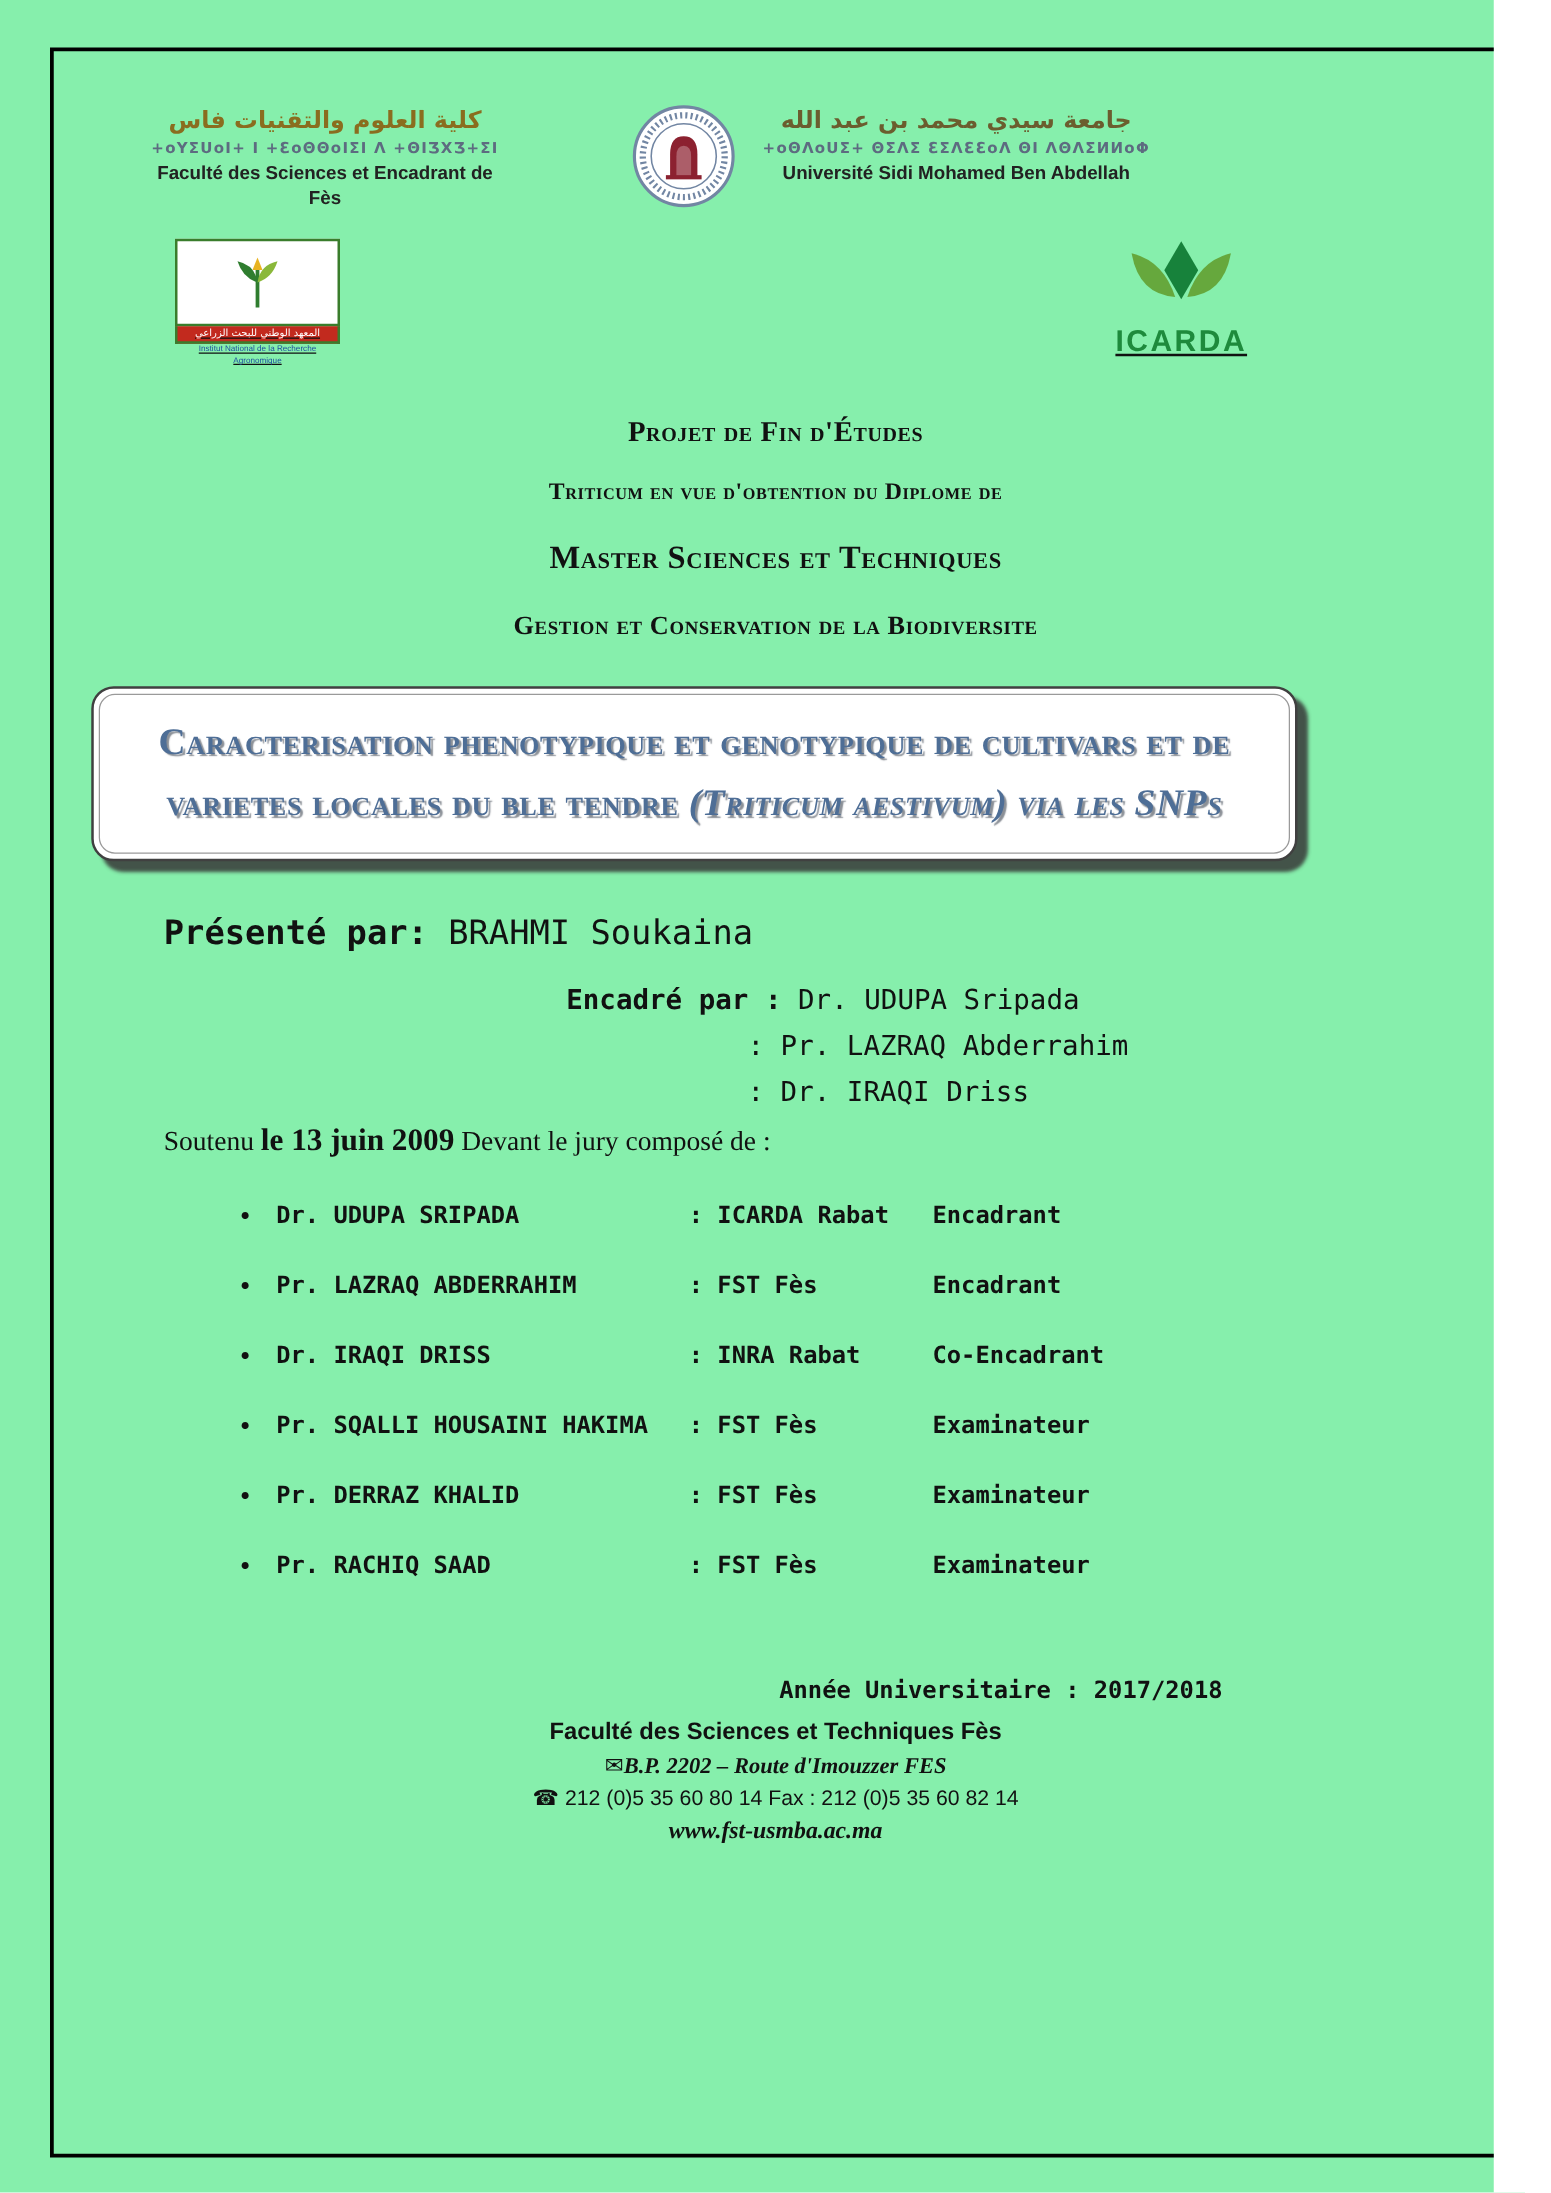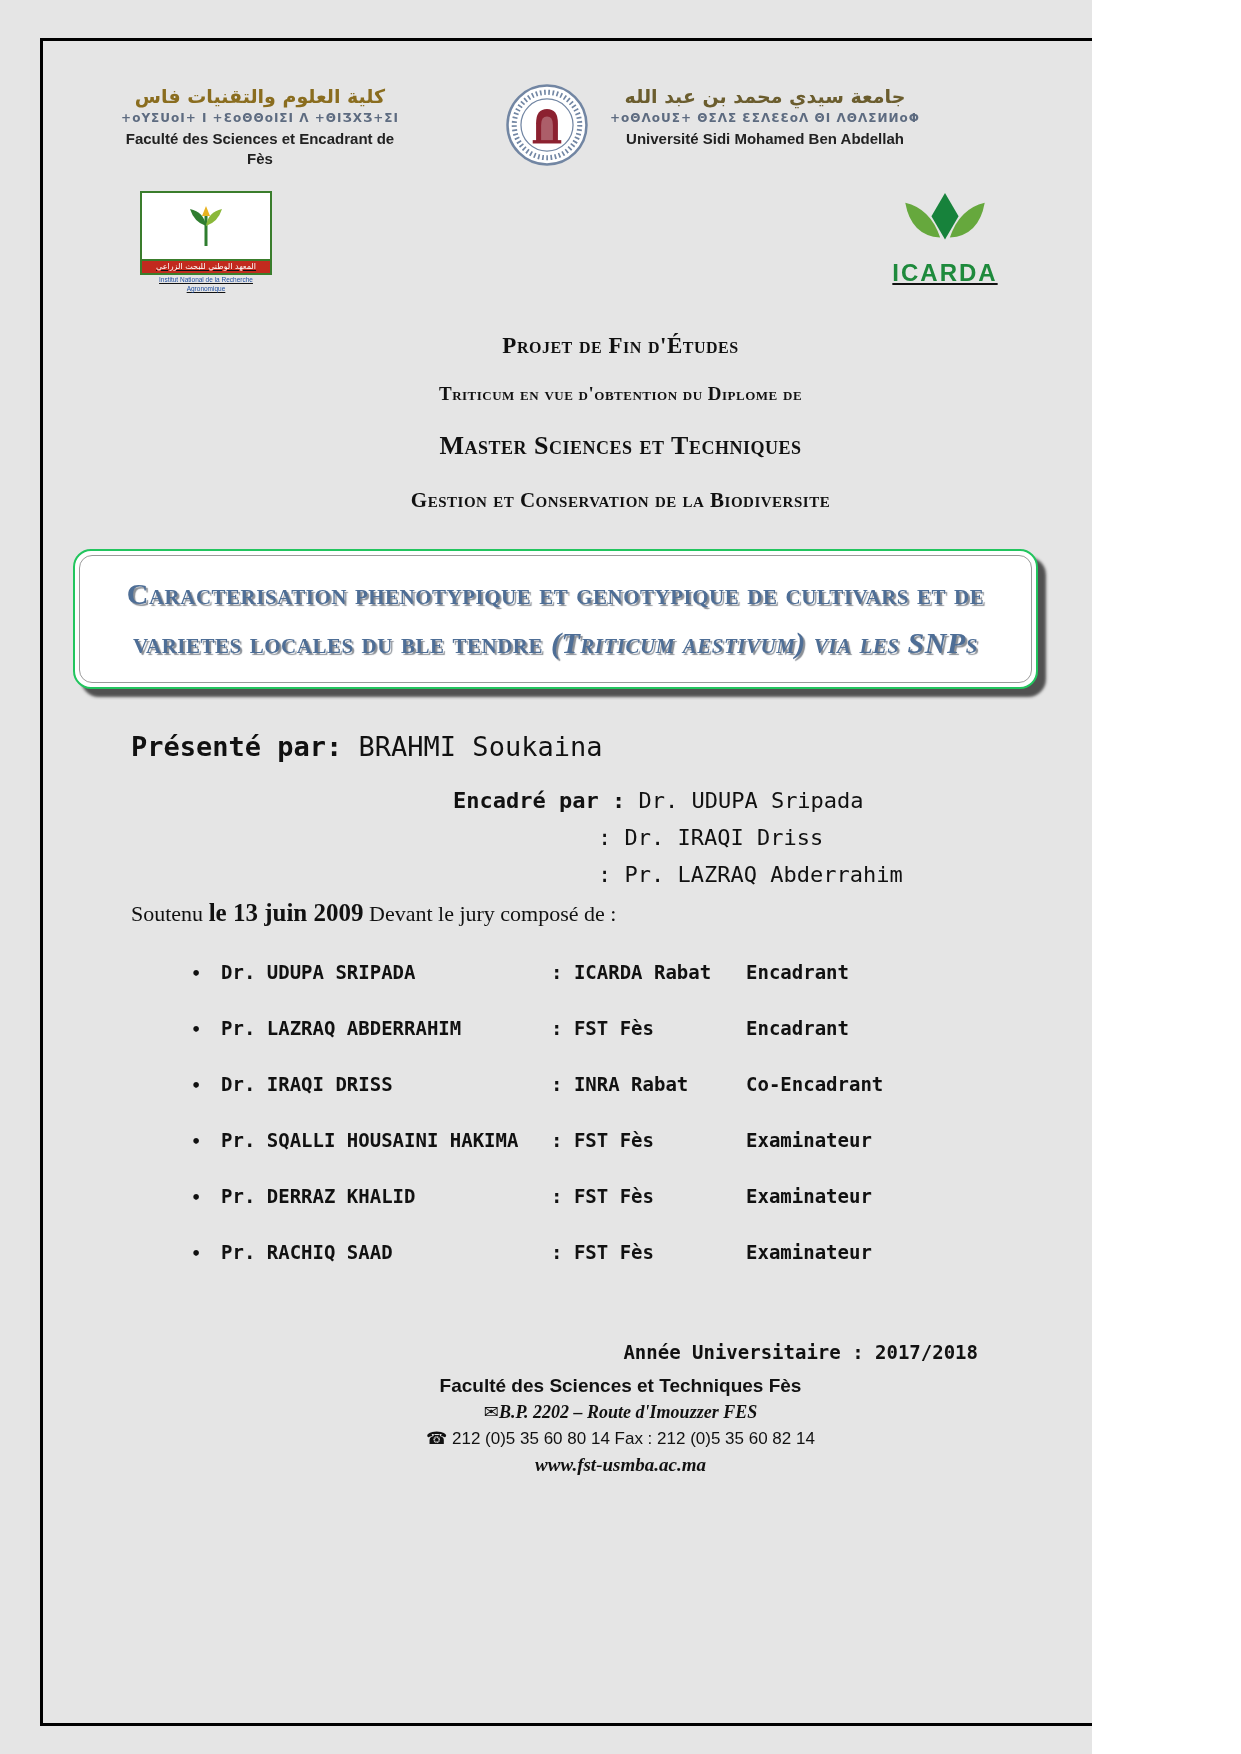--- a/index.html
+++ b/index.html
@@ -1,16 +1,16 @@
 <!DOCTYPE html>
 <html><head>
 <meta charset="utf-8">
 <style>
   html,body{margin:0;padding:0;background:#fff;}
-  .page{position:relative;width:1092px;height:1754px;background:#e5e5e5;overflow:hidden;
+  .page{position:relative;width:1195px;height:1754px;background:#86efac;overflow:hidden;
         font-family:"Liberation Serif", serif;color:#111;}
   .frame{position:absolute;top:38px;left:40px;width:1161px;height:1688px;
          border:3px solid #000;box-sizing:border-box;padding:28px 30px 0 30px;}
 
   
   .logos-row{display:flex;align-items:flex-start;margin-top:14px;}
   .logo-left{margin-left:42px;width:290px;text-align:center;}
   .seal{margin-left:100px;width:84px;height:84px;flex:0 0 auto;}
   .logo-right{margin-left:11px;width:330px;text-align:center;}
   .arabic{font-family:"DejaVu Sans", sans-serif;font-weight:700;font-size:19px;line-height:26px;}
@@ -37,21 +37,21 @@
   
   .headings{text-align:center;margin-top:40px;}
   .sc{font-variant:small-caps;}
   .h1{font-size:23px;font-weight:700;letter-spacing:0.5px;}
   .h2{font-size:19px;font-weight:700;margin-top:24px;letter-spacing:0.5px;}
   .h3{font-size:26px;font-weight:700;margin-top:26px;letter-spacing:0.5px;}
   .h4{font-size:21px;font-weight:700;margin-top:27px;letter-spacing:0.5px;}
 
   
   .title-box{position:relative;width:965px;margin:36px 0 0 0;box-sizing:border-box;
-             border:2px solid #22c55e;border-radius:18px;padding:18px 42px 20px 42px;
+             border:2px solid #404040;border-radius:18px;padding:18px 42px 20px 42px;
              text-align:center;background:#fff;
              box-shadow:8px 8px 3px rgba(55,55,55,0.85);}
   .title-box::before{content:"";position:absolute;inset:4px;border:1px solid #9a9a9a;
              border-radius:13px;pointer-events:none;}
   .title-text{font-variant:small-caps;font-weight:700;font-size:30px;line-height:49px;
              color:#4e6e96;letter-spacing:0.5px;
              text-shadow:2px 2px 1px #8a8f96;}
   .title-italic{font-style:italic;}
 
   
@@ -151,22 +151,22 @@
     </div>
 
     <div class="presented mono">
       <span class="lbl">Présenté par:</span><span> BRAHMI Soukaina</span>
     </div>
 
     <div class="supervisors mono">
       <div>
         <span class="lbl">Encadré par :</span><span> Dr. UDUPA Sripada</span>
       </div>
+      <div class="sup-indent">: Pr. LAZRAQ Abderrahim</div>
       <div class="sup-indent">: Dr. IRAQI Driss</div>
-      <div class="sup-indent">: Pr. LAZRAQ Abderrahim</div>
     </div>
 
     <div class="defense">
       <span>Soutenu </span><span class="date">le 13 juin 2009</span><span> Devant le jury composé de :</span>
     </div>
 
     <div class="jury">
       <div class="jury-row">
         <span class="bullet">•</span>
         <span>Dr. UDUPA SRIPADA</span>

